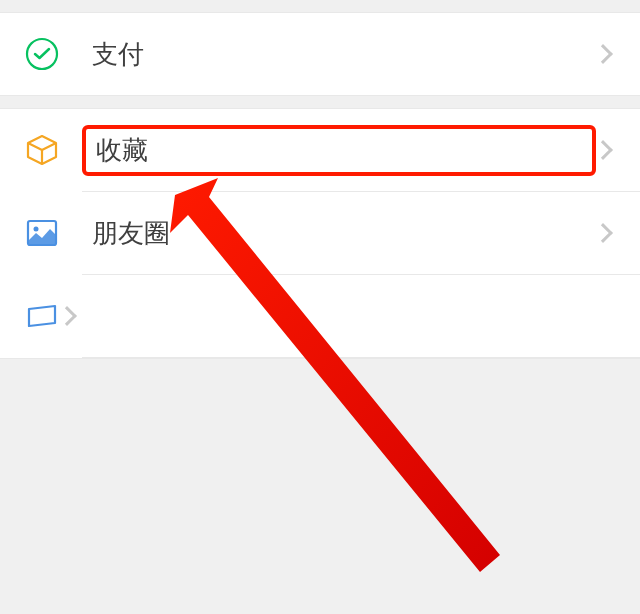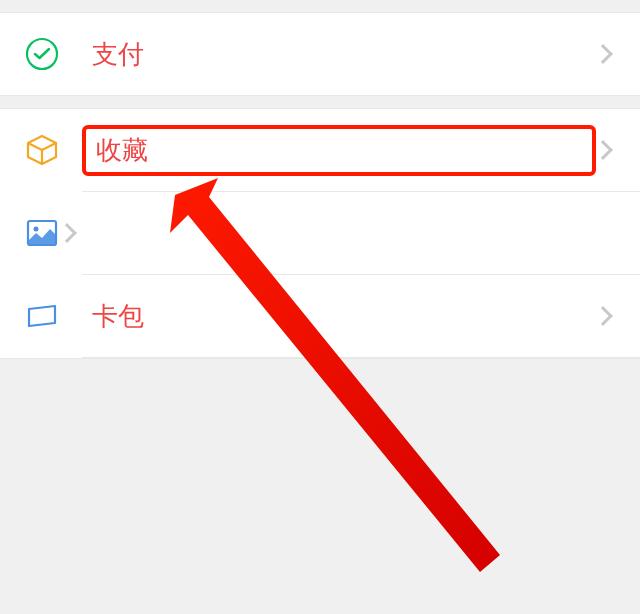--- a/index.html
+++ b/index.html
@@ -36,21 +36,21 @@
       width: 36px;
       height: 36px;
       display: flex;
       align-items: center;
       justify-content: center;
       flex-shrink: 0;
     }
     .item-label {
       flex: 1;
       font-size: 26px;
-      color: #ef4444;
+      color: #404040;
       margin-left: 22px;
       padding: 4px 10px;
     }
     .item-chevron {
       width: 14px;
       height: 14px;
       border-top: 3px solid #c8c8c8;
       border-right: 3px solid #c8c8c8;
       transform: rotate(45deg);
       flex-shrink: 0;
@@ -119,31 +119,31 @@
     <div class="divider"></div>
 
     <div class="item">
       <span class="item-icon">
         <svg width="36" height="36" viewBox="0 0 36 36">
           <rect x="4" y="6" width="28" height="24" rx="2" fill="none" stroke="#4a90e2" stroke-width="2.2"></rect>
           <circle cx="12" cy="14" r="2.5" fill="#4a90e2"></circle>
           <path d="M4 26 L12 18 L18 23 L26 14 L32 20 L32 30 L4 30 Z" fill="#4a90e2" opacity="0.9"></path>
         </svg>
       </span>
+      <span class="item-label">朋友圈</span>
       <span class="item-chevron"></span>
     </div>
     <div class="divider"></div>
 
     <div class="item">
       <span class="item-icon">
         <svg width="36" height="36" viewBox="0 0 36 36">
           <path d="M5 11 L31 8 L31 25 L5 28 Z" fill="none" stroke="#4a90e2" stroke-width="2.2" stroke-linejoin="round"></path>
         </svg>
       </span>
-      <span class="item-label">卡包</span>
       <span class="item-chevron"></span>
     </div>
     <div class="divider"></div>
 
   </div>
 
   <div class="section-gap"></div>
 
 
   <svg class="arrow-overlay" width="640" height="614" viewBox="0 0 640 614">

